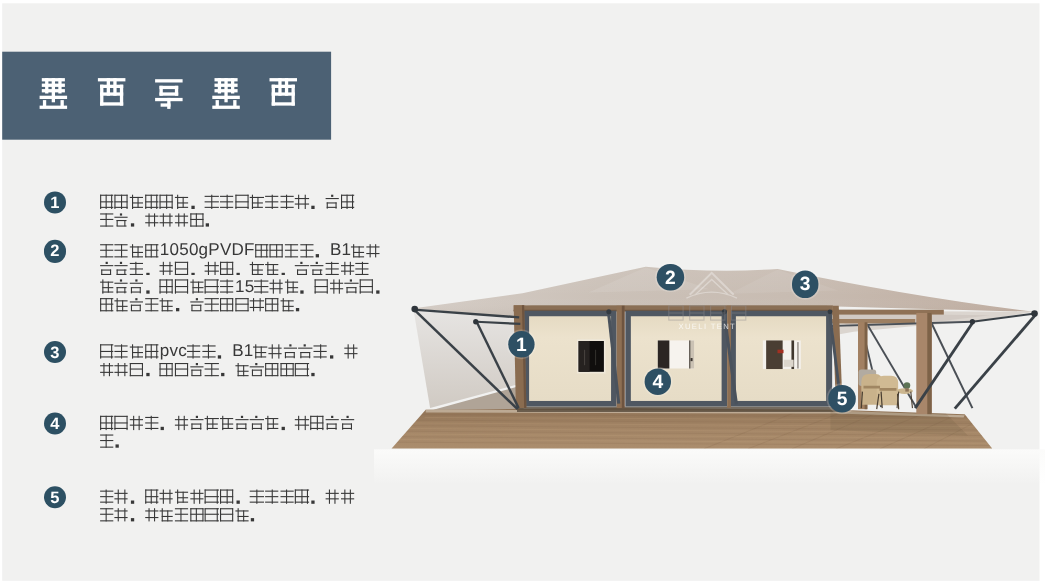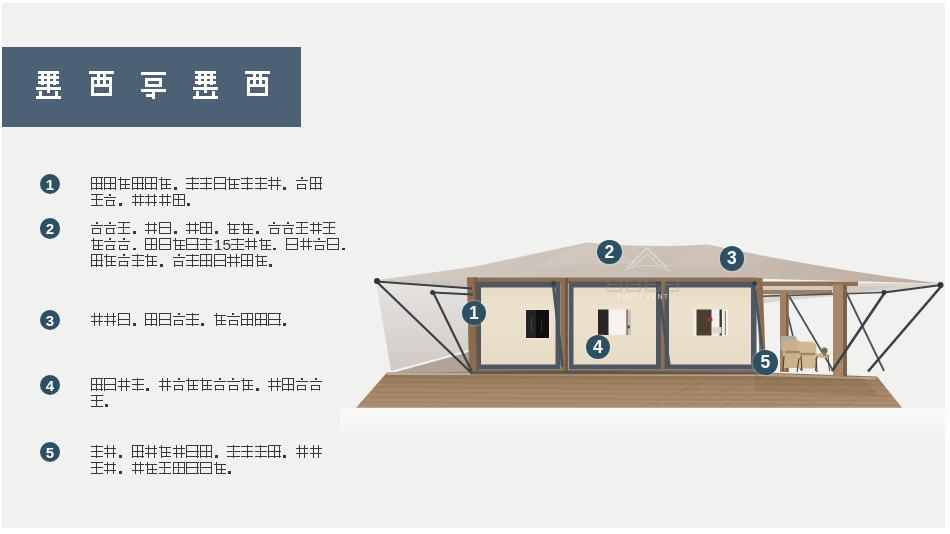--- a/index.html
+++ b/index.html
@@ -318,28 +318,30 @@
 <div class="badge" style="left:39.5px;top:173.6px">1</div>
 
 <div class="itxt" style="top:175.9px">
 <div class="ln"><i class="cg p4"></i><i class="cg p4"></i><i class="cg p5"></i><i class="cg p4"></i><i class="cg p4"></i><i class="cg p5"></i><i class="pc"></i><i class="cg p0"></i><i class="cg p0"></i><i class="cg p1"></i><i class="cg p5"></i><i class="cg p0"></i><i class="cg p0"></i><i class="cg p2"></i><i class="pc"></i><i class="cg p3"></i><i class="cg p4"></i></div>
 <div class="ln"><i class="cg p0"></i><i class="cg p3"></i><i class="pc"></i><i class="cg p2"></i><i class="cg p2"></i><i class="cg p2"></i><i class="cg p4"></i><i class="pc"></i></div>
 </div>
 
 <div class="badge" style="left:39.5px;top:218.1px">2</div>
 
 <div class="itxt" style="top:220.4px">
+<div class="ln"><i class="cg p0"></i><i class="cg p0"></i><i class="cg p5"></i><i class="cg p4"></i><span class="lt">1050gPVDF</span><i class="cg p4"></i><i class="cg p4"></i><i class="cg p0"></i><i class="cg p0"></i><i class="pc"></i><span class="lt">B1</span><i class="cg p5"></i><i class="cg p2"></i></div>
 <div class="ln"><i class="cg p3"></i><i class="cg p3"></i><i class="cg p0"></i><i class="pc"></i><i class="cg p2"></i><i class="cg p1"></i><i class="pc"></i><i class="cg p2"></i><i class="cg p4"></i><i class="pc"></i><i class="cg p5"></i><i class="cg p5"></i><i class="pc"></i><i class="cg p3"></i><i class="cg p3"></i><i class="cg p0"></i><i class="cg p2"></i><i class="cg p0"></i></div>
 <div class="ln"><i class="cg p5"></i><i class="cg p3"></i><i class="cg p3"></i><i class="pc"></i><i class="cg p4"></i><i class="cg p1"></i><i class="cg p5"></i><i class="cg p1"></i><i class="cg p0"></i><span class="lt">15</span><i class="cg p0"></i><i class="cg p2"></i><i class="cg p5"></i><i class="pc"></i><i class="cg p1"></i><i class="cg p2"></i><i class="cg p3"></i><i class="cg p1"></i><i class="pc"></i></div>
 <div class="ln"><i class="cg p4"></i><i class="cg p5"></i><i class="cg p3"></i><i class="cg p0"></i><i class="cg p5"></i><i class="pc"></i><i class="cg p3"></i><i class="cg p0"></i><i class="cg p4"></i><i class="cg p1"></i><i class="cg p2"></i><i class="cg p4"></i><i class="cg p5"></i><i class="pc"></i></div>
 </div>
 
 <div class="badge" style="left:39.5px;top:309.6px">3</div>
 
 <div class="itxt" style="top:311.9px">
+<div class="ln"><i class="cg p1"></i><i class="cg p0"></i><i class="cg p5"></i><i class="cg p4"></i><span class="lt">pvc</span><i class="cg p0"></i><i class="cg p0"></i><i class="pc"></i><span class="lt">B1</span><i class="cg p5"></i><i class="cg p2"></i><i class="cg p3"></i><i class="cg p3"></i><i class="cg p0"></i><i class="pc"></i><i class="cg p2"></i></div>
 <div class="ln"><i class="cg p2"></i><i class="cg p2"></i><i class="cg p1"></i><i class="pc"></i><i class="cg p4"></i><i class="cg p1"></i><i class="cg p3"></i><i class="cg p0"></i><i class="pc"></i><i class="cg p5"></i><i class="cg p3"></i><i class="cg p4"></i><i class="cg p4"></i><i class="cg p1"></i><i class="pc"></i></div>
 </div>
 
 <div class="badge" style="left:39.5px;top:374.6px">4</div>
 
 <div class="itxt" style="top:376.9px">
 <div class="ln"><i class="cg p4"></i><i class="cg p1"></i><i class="cg p2"></i><i class="cg p0"></i><i class="pc"></i><i class="cg p2"></i><i class="cg p3"></i><i class="cg p5"></i><i class="cg p5"></i><i class="cg p3"></i><i class="cg p3"></i><i class="cg p5"></i><i class="pc"></i><i class="cg p2"></i><i class="cg p4"></i><i class="cg p3"></i><i class="cg p3"></i></div>
 <div class="ln"><i class="cg p0"></i><i class="pc"></i></div>
 </div>
 

